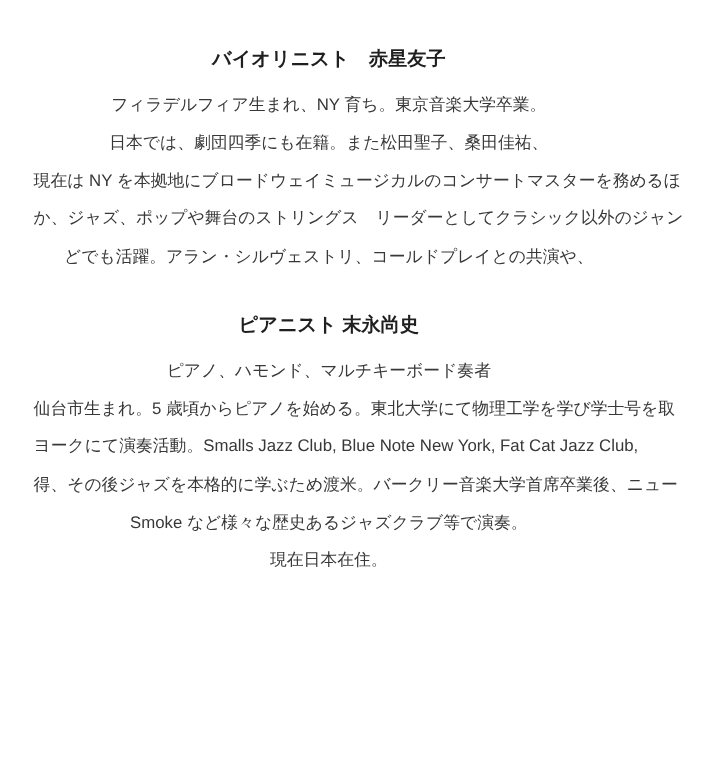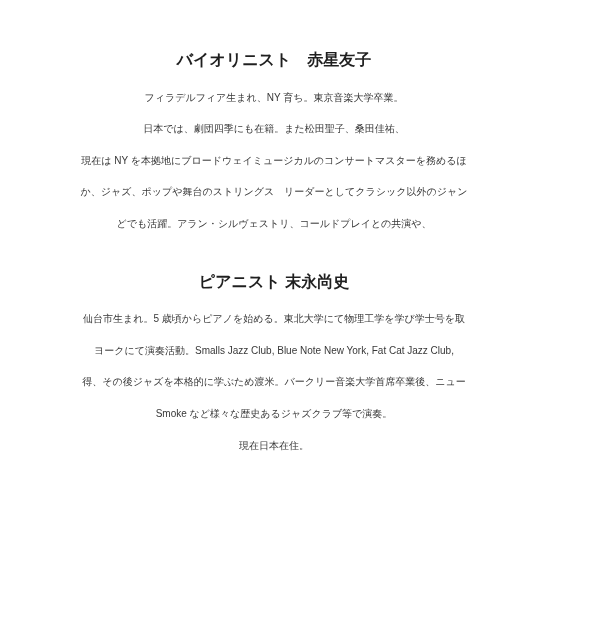--- a/index.html
+++ b/index.html
@@ -9,39 +9,39 @@
   body {
     width: 600px;
     height: 631px;
     overflow: hidden;
     font-family: "Liberation Sans", sans-serif;
     color: #383838;
   }
   .page {
     width: 548px;
     height: 631px;
-    padding: 44px 28px 0 28px;
+    padding: 34px 28px 0 28px;
     background: #ffffff;
   }
   .bio-section {
     text-align: center;
   }
   .bio-section + .bio-section {
     margin-top: 26px;
   }
   .section-title {
     font-size: 16px;
     line-height: 31.6px;
     font-weight: 700;
     color: #1f1f1f;
     margin-bottom: 6px;
     white-space: nowrap;
   }
   .bio-line {
-    font-size: 10px;
+    font-size: 14px;
     line-height: 31.6px;
     font-weight: 400;
     color: #383838;
     white-space: nowrap;
     text-align: center;
   }
 </style>
 </head>
 <body>
 
@@ -51,20 +51,21 @@
     <h2 class="section-title">バイオリニスト　赤星友子</h2>
     <div class="bio-line">フィラデルフィア生まれ、NY 育ち。東京音楽大学卒業。</div>
     <div class="bio-line">日本では、劇団四季にも在籍。また松田聖子、桑田佳祐、</div>
     <div class="bio-line">現在は NY を本拠地にブロードウェイミュージカルのコンサートマスターを務めるほ</div>
     <div class="bio-line">か、ジャズ、ポップや舞台のストリングス　リーダーとしてクラシック以外のジャン</div>
     <div class="bio-line">どでも活躍。アラン・シルヴェストリ、コールドプレイとの共演や、</div>
   </section>
 
   <section class="bio-section">
     <h2 class="section-title">ピアニスト 末永尚史</h2>
+    <div class="bio-line">ピアノ、ハモンド、マルチキーボード奏者</div>
     <div class="bio-line">仙台市生まれ。5 歳頃からピアノを始める。東北大学にて物理工学を学び学士号を取</div>
     <div class="bio-line">ヨークにて演奏活動。Smalls Jazz Club, Blue Note New York, Fat Cat Jazz Club,</div>
     <div class="bio-line">得、その後ジャズを本格的に学ぶため渡米。バークリー音楽大学首席卒業後、ニュー</div>
     <div class="bio-line">Smoke など様々な歴史あるジャズクラブ等で演奏。</div>
     <div class="bio-line">現在日本在住。</div>
   </section>
 
 </div>
 
 </body></html>

